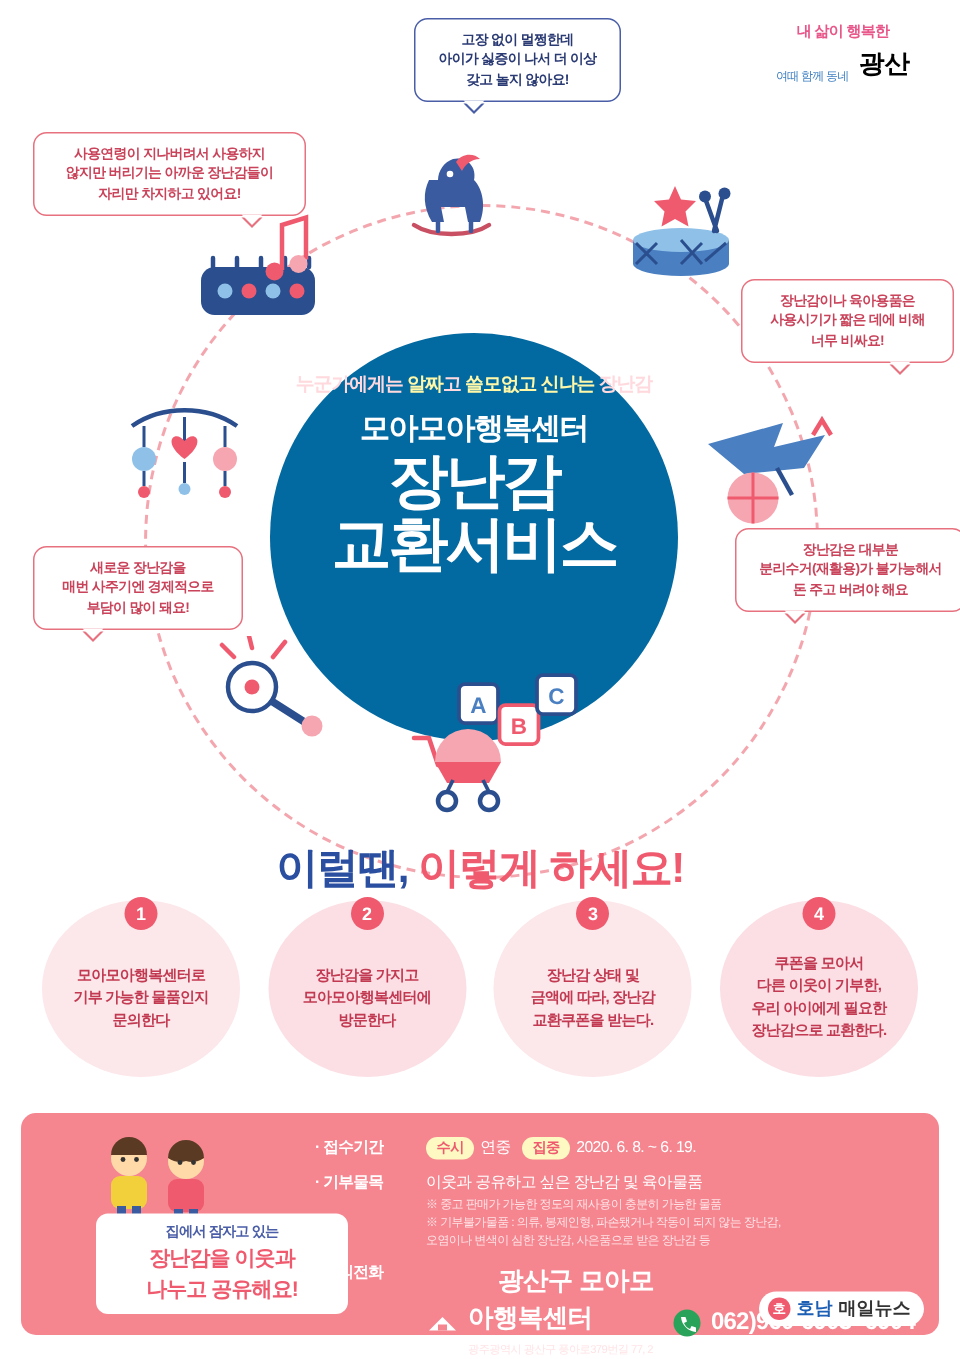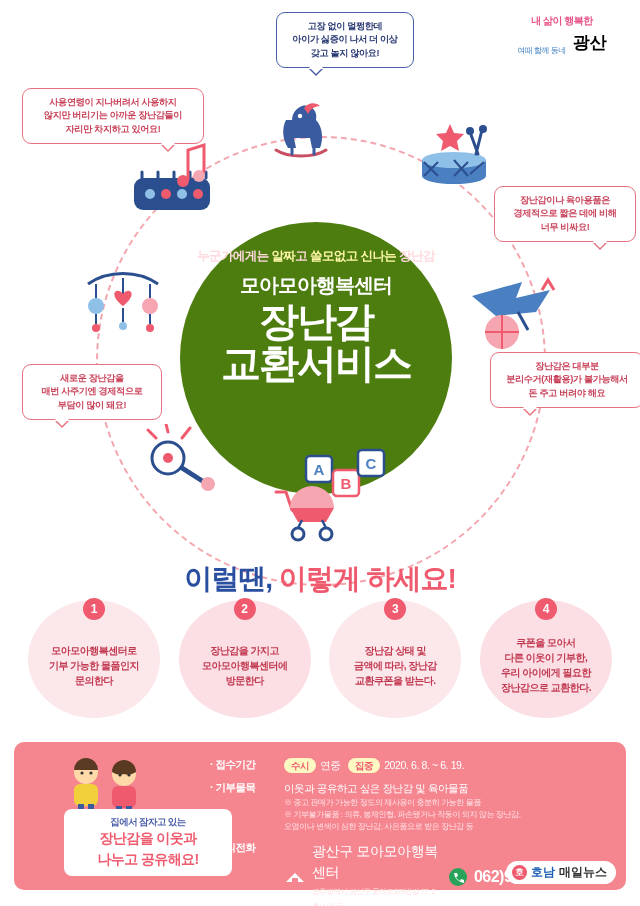--- a/index.html
+++ b/index.html
@@ -17,21 +17,21 @@
   .brand { position:absolute; right:18px; top:14px; text-align:center; width:120px; }
   .brand-line1 { font-size:10px; color:#e8568a; font-weight:bold; letter-spacing:-.5px; }
   .brand-line2 { font-size:8px; color:#3f7fc1; letter-spacing:-.5px; margin-top:17px;}
   .brand-name { font-size:17px; font-weight:bold; color:#000000; display:inline-block; margin-left:4px; vertical-align:-2px;}
   .brand-row { display:flex; align-items:center; justify-content:center; gap:3px; }
 
   
   .circle {
     position:absolute; left:180px; top:222px; width:272px; height:272px;
     border-radius:50%;
-    background:#4d7c0f;
+    background:#0369a1;
     box-shadow:0 0 0 0 rgba(0,0,0,0);
   }
   .circle-sub {
     position:absolute; width:100%; top:26px; text-align:center;
     font-size:12.5px; color:#ffd9dd; font-weight:bold; letter-spacing:-.6px;
   }
   .circle-sub b { color:#fff8a8; }
   .circle-t1 { position:absolute; width:100%; top:50px; text-align:center; font-size:20px; font-weight:bold; color:#ffffff; letter-spacing:-1px;}
   .circle-t2 { position:absolute; width:100%; top:78px; text-align:center; font-size:40px; font-weight:bold; color:#ffffff; letter-spacing:-2px; line-height:1.06;}
 
@@ -105,21 +105,21 @@
   .kid-badge .big { font-size:14px; color:#ef5a6e; }
 
   .info { position:absolute; left:196px; top:16px; width:400px; color:#fff; font-size:10.5px; }
   .info-row { display:flex; align-items:flex-start; margin-bottom:7px; }
   .info-label { font-weight:bold; width:74px; flex:none; letter-spacing:-.5px; }
   .info-label:before { content:"· "; }
   .info-val { letter-spacing:-.4px; line-height:1.5; }
   .chip { display:inline-block; background:#fef9c3; color:#ef5a6e; border-radius:9px; padding:0 7px; font-weight:bold; font-size:9.5px; line-height:15px; margin-right:4px;}
   .note { font-size:8px; color:#ffe3e6; line-height:1.55; letter-spacing:-.4px; white-space:pre-line; }
   .phone { font-size:16px; font-weight:bold; color:#fff; letter-spacing:-.5px; }
-  .org { font-weight:normal; font-size:14px; }
+  .org { font-weight:bold; font-size:17px;margin-left:20px; }
   .org-sub { font-size:7.5px; color:#ffe3e6; }
 
   .newslogo {
     position:absolute; right:10px; bottom:6px;
     background:#fff; border-radius:12px; padding:3px 9px 3px 6px;
     display:flex; align-items:center; gap:4px;
     font-size:12px; font-weight:bold; color:#333;
   }
   .newslogo .mark { width:15px; height:15px; border-radius:50%; background:#ef5a6e; color:#fff; font-size:9px; display:flex; align-items:center; justify-content:center;}
   .newslogo .blue { color:#1c5fb5; }
@@ -253,21 +253,21 @@
 
   <div class="bubble b-top" style="left:276px; top:12px; width:120px;">고장 없이 멀쩡한데
 아이가 싫증이 나서 더 이상
 갖고 놀지 않아요!</div>
 
   <div class="bubble pink b-pink b-left" style="left:22px; top:88px; width:164px;">사용연령이 지나버려서 사용하지
 않지만 버리기는 아까운 장난감들이
 자리만 차지하고 있어요!</div>
 
   <div class="bubble pink b-pink b-left" style="left:494px; top:186px; width:124px;">장난감이나 육아용품은
-경제적으로 짧은 데에 비해
+사용시기가 짧은 데에 비해
 너무 비싸요!</div>
 
   <div class="bubble pink b-pink b-top" style="left:490px; top:352px; width:136px;">장난감은 대부분
 분리수거(재활용)가 불가능해서
 돈 주고 버려야 해요</div>
 
   <div class="bubble pink b-pink b-top" style="left:22px; top:364px; width:122px;">새로운 장난감을
 매번 사주기엔 경제적으로
 부담이 많이 돼요!</div>
 

